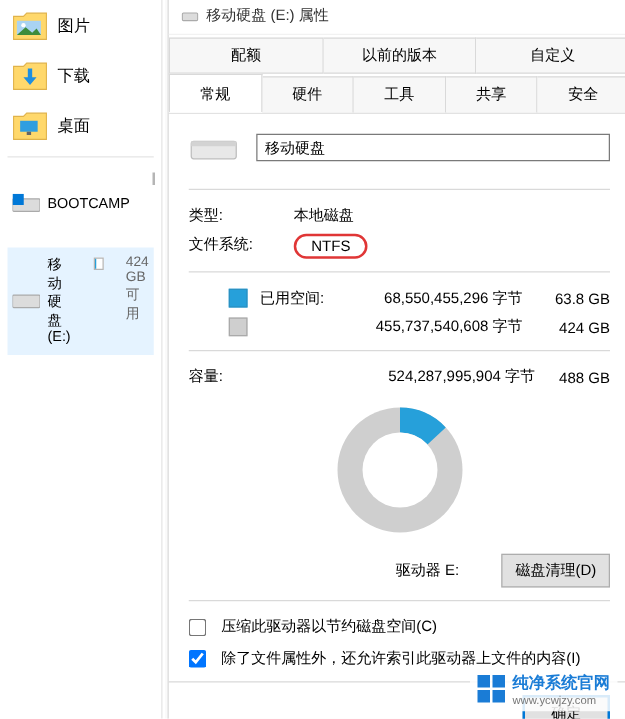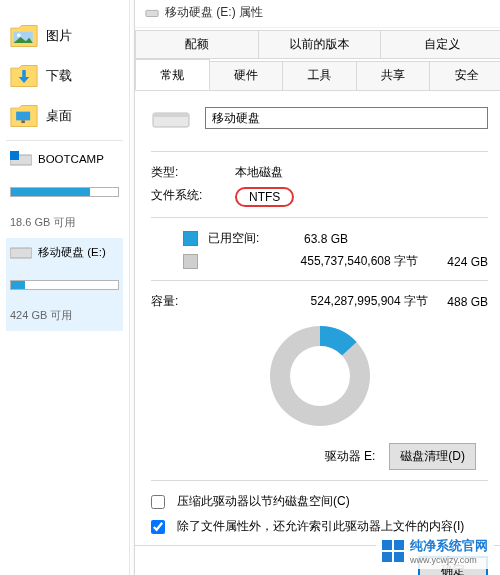--- a/index.html
+++ b/index.html
@@ -10,37 +10,37 @@
     font-size: 12px;
     background: #fff;
     overflow: hidden;
     position: relative;
   }
   
   .sidebar {
     position: absolute;
     left: 0; top: 0;
     width: 130px; height: 575px;
-    padding: 16px 6px;
+    padding: 1px 6px;
     border-right: 1px solid #e5e5e5;
     background: #fff;
   }
   .side-item {
     display: flex; align-items: center;
     padding: 8px 4px;
     gap: 8px;
     cursor: default;
   }
   .side-folder {
     width: 28px; height: 24px;
     flex-shrink: 0;
   }
   .side-label { flex: 1; color: #000; font-size: 13px; }
   .side-drive {
-    display: flex; flex-direction: column;
+    display: flex; flex-direction: row;
     padding: 6px 4px 8px 4px;
     gap: 18px;
   }
   .side-drive.selected { background: #e5f3ff; }
   .drive-head { display: flex; align-items: center; gap: 6px; }
   .drive-ico { width: 22px; height: 16px; flex-shrink:0; }
   .drive-name { font-size: 11.5px; color:#000; }
   .drive-bar {
     height: 10px; width: 100%;
     border: 1px solid #b5b5b5;
@@ -139,21 +139,21 @@
 
   .cap-row {
     display:flex; font-size:12px; margin:6px 0; align-items:center;
   }
   .cap-row .cap-label { width:95px; }
   .cap-row .cap-bytes { flex:1; text-align:right; }
   .cap-row .cap-gb { width:60px; text-align:right; }
 
   .chart-wrap { text-align:center; margin-top:8px; }
   .chart { display:inline-block; }
-  .chart-row { display:flex; align-items:center; gap:14px; margin:6px 12px 4px; justify-content:flex-end; }
+  .chart-row { display:flex; align-items:center; gap:34px; margin:6px 0 4px; justify-content:flex-end; }
   .drv-label { font-size:12px; }
   .cleanup-btn {
     font-size:12px; padding:4px 10px;
     border:1px solid #adadad; background:#e1e1e1;
   }
 
   .chk { display:flex; align-items:center; gap:12px; font-size:12px; margin:8px 0; }
   .chk input { width:14px; height:14px; margin:0; }
 
   .btnbar {
@@ -283,20 +283,21 @@
     <div class="kv">
       <span class="k">文件系统:</span>
       <span class="v ntfs">NTFS</span>
     </div>
 
     <hr class="hr">
 
     <div class="space-row">
       <div class="sq used"></div>
       <span class="space-label">已用空间:</span>
+      <span class="space-bytes">68,550,455,296 字节</span>
       <span class="space-gb">63.8 GB</span>
     </div>
     <div class="space-row">
       <div class="sq free"></div>
       <span class="space-bytes">455,737,540,608 字节</span>
       <span class="space-gb">424 GB</span>
     </div>
 
     <hr class="hr">
 

